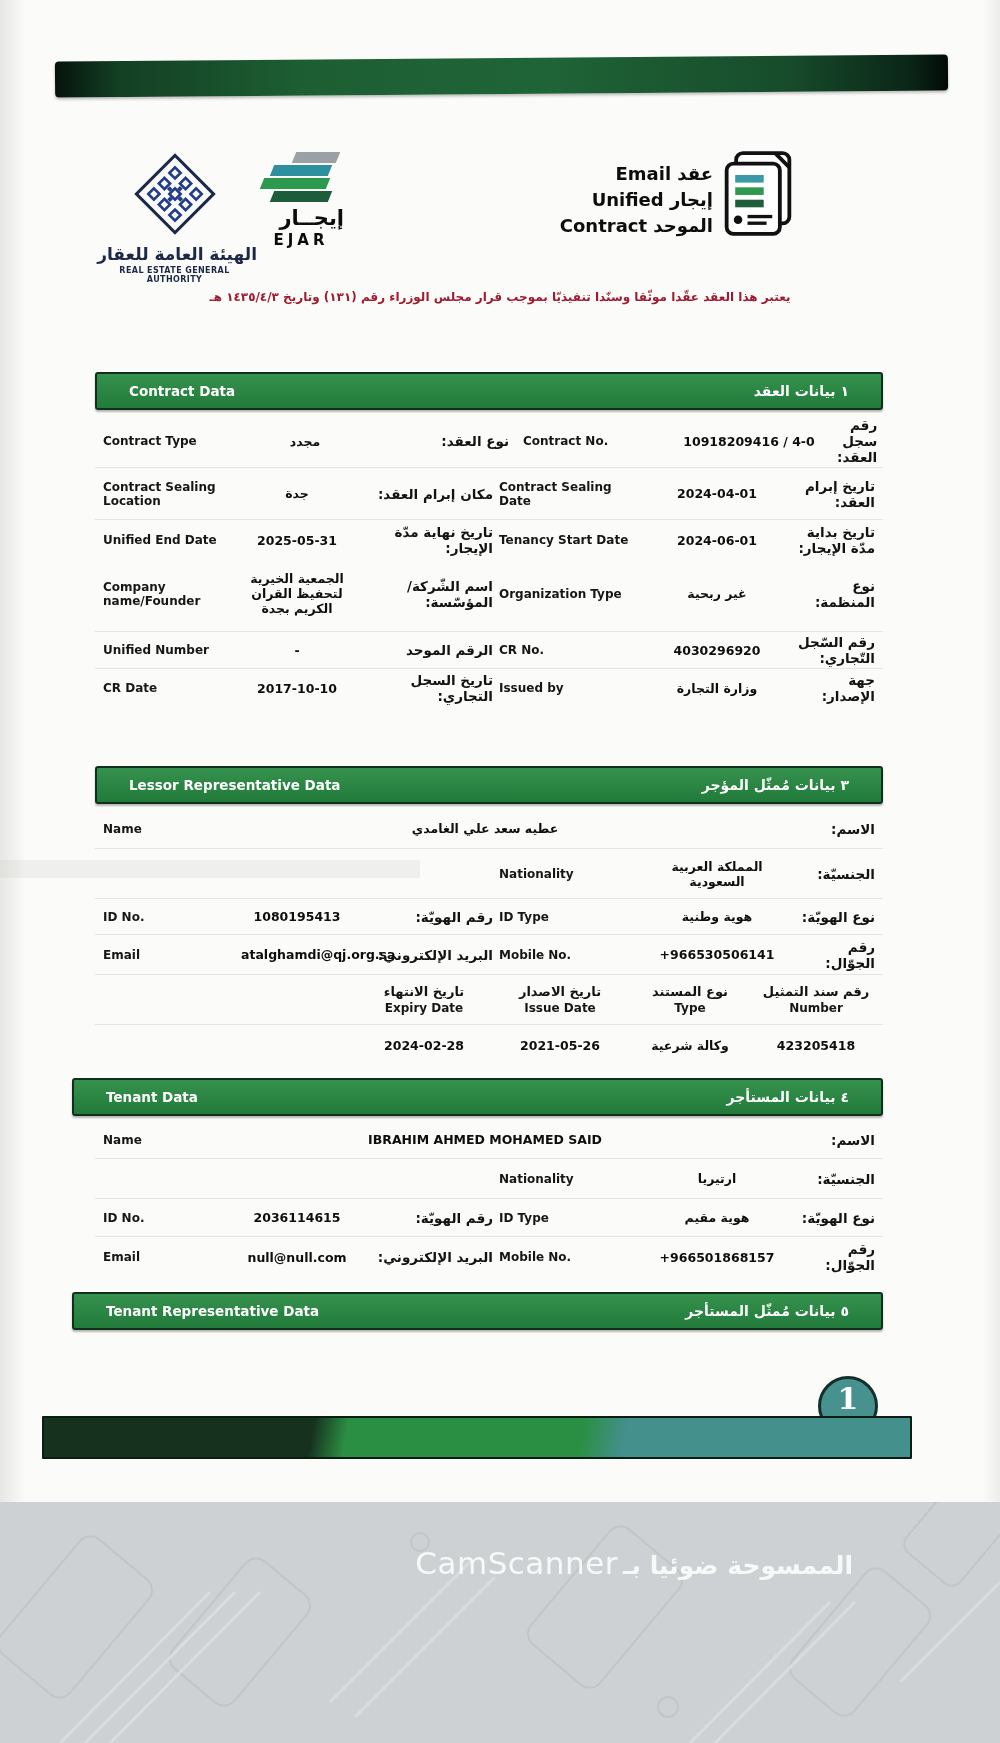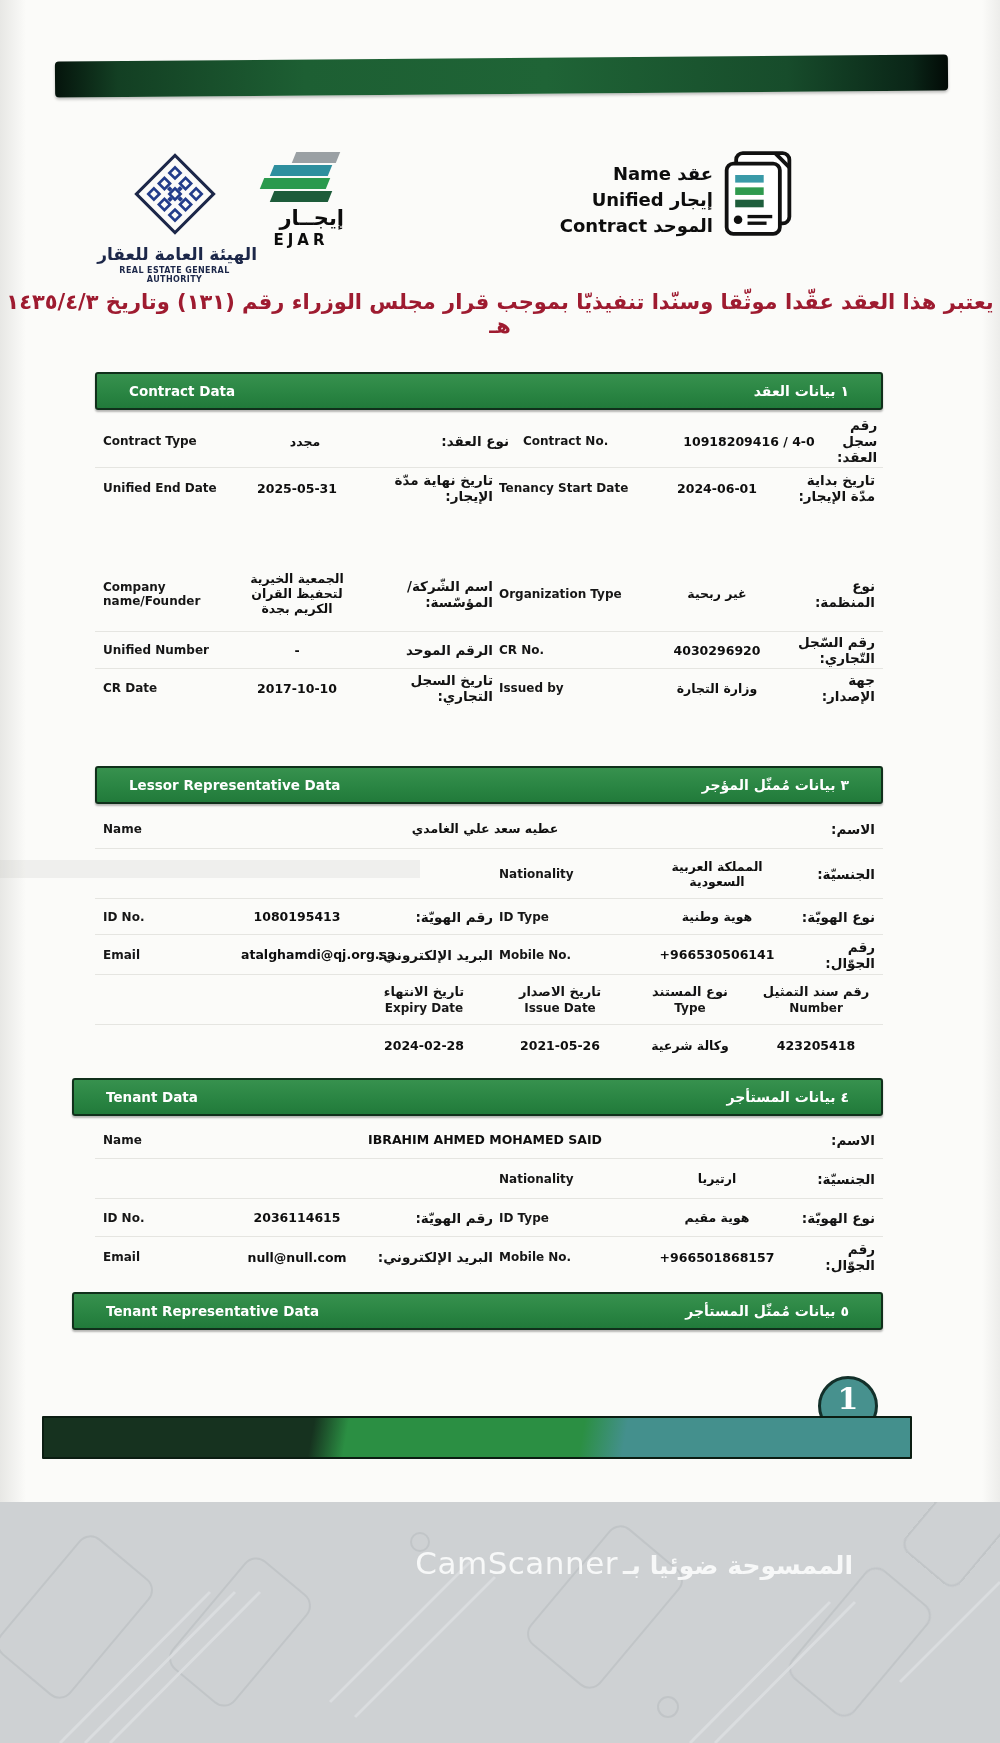--- a/index.html
+++ b/index.html
@@ -31,21 +31,21 @@
   .s2{width:58px;background:#2e8f9e;}
   .s3{width:66px;background:#2b9a4e;margin-left:4px;}
   .s4{width:58px;background:#1d5c3a;margin-left:14px;}
   .ejarlogo .ar{font-weight:bold;font-size:21px;color:#0c0c0c;margin-top:4px;}
   .ejarlogo .en{font-weight:bold;font-size:15px;letter-spacing:4px;color:#0c0c0c;margin-top:1px;}
   .ejartitle{left:553px;top:161px;width:160px;text-align:right;direction:rtl;
     font-weight:bold;font-size:18px;line-height:26px;color:#0d0d0d;}
   .contract-icon{left:720px;top:148px;}
   
   .notice{left:0;top:290px;width:1000px;text-align:center;direction:rtl;
-    color:#9e1b30;font-weight:bold;font-size:21px;}
+    color:#9e1b30;font-weight:bold;font-size:12px;}
   
   .section{left:95px;width:788px;}
   .bar{
     height:38px;border-radius:3px;margin-bottom:5px;
     background:linear-gradient(180deg,#37914e,#2a8543 55%,#217a3a);
     border:2px solid #10301b;box-sizing:border-box;
     display:flex;justify-content:space-between;align-items:center;
     padding:0 32px;color:#fff;font-weight:bold;
     box-shadow:0 2px 2px rgba(0,0,0,.28);
   }
@@ -127,21 +127,21 @@
     <div class="stripe s1"></div>
     <div class="stripe s2"></div>
     <div class="stripe s3"></div>
     <div class="stripe s4"></div>
   </div>
   <div class="ar">إيجــار</div>
   <div class="en">EJAR</div>
 </div>
 
 <div class="abs ejartitle">
-  <div>عقد Name</div>
+  <div>عقد Email</div>
   <div>إيجار Unified</div>
   <div>الموحد Contract</div>
 </div>
 <div class="abs contract-icon">
   <svg width="76" height="92" viewBox="0 0 80 96">
     <rect x="17" y="5" width="56" height="74" rx="7" fill="#ffffff" stroke="#111111" stroke-width="4"></rect>
     <path d="M58 5 L73 20" stroke="#111111" stroke-width="4" fill="none"></path>
     <rect x="7" y="16" width="56" height="74" rx="7" fill="#ffffff" stroke="#111111" stroke-width="4"></rect>
     <rect x="16" y="28" width="30" height="8" fill="#3a9aa8"></rect>
     <rect x="16" y="41" width="30" height="8" fill="#2f9a4e"></rect>
@@ -159,20 +159,28 @@
     <span class="bar-en">Contract Data</span>
     <span class="bar-ar" dir="rtl">١ بيانات العقد</span>
   </div>
   <div class="row cols6" style="min-height:44px;gap:14px;">
     <span class="en">Contract Type</span>
     <span class="val" dir="rtl">مجدد</span>
     <span class="ar" dir="rtl">نوع العقد:</span>
     <span class="en">Contract No.</span>
     <span class="val">10918209416 / 4-0</span>
     <span class="ar" dir="rtl">رقم سجل العقد:</span>
+  </div>
+  <div class="row cols6" style="min-height:52px;">
+    <span class="en">Contract Sealing Location</span>
+    <span class="val" dir="rtl">جدة</span>
+    <span class="ar" dir="rtl">مكان إبرام العقد:</span>
+    <span class="en">Contract Sealing Date</span>
+    <span class="val">2024-04-01</span>
+    <span class="ar" dir="rtl">تاريخ إبرام العقد:</span>
   </div>
   <div class="row cols6" style="min-height:40px;">
     <span class="en">Unified End Date</span>
     <span class="val">2025-05-31</span>
     <span class="ar" dir="rtl">تاريخ نهاية مدّة الإيجار:</span>
     <span class="en">Tenancy Start Date</span>
     <span class="val">2024-06-01</span>
     <span class="ar" dir="rtl">تاريخ بداية مدّة الإيجار:</span>
   </div>
 </div>

